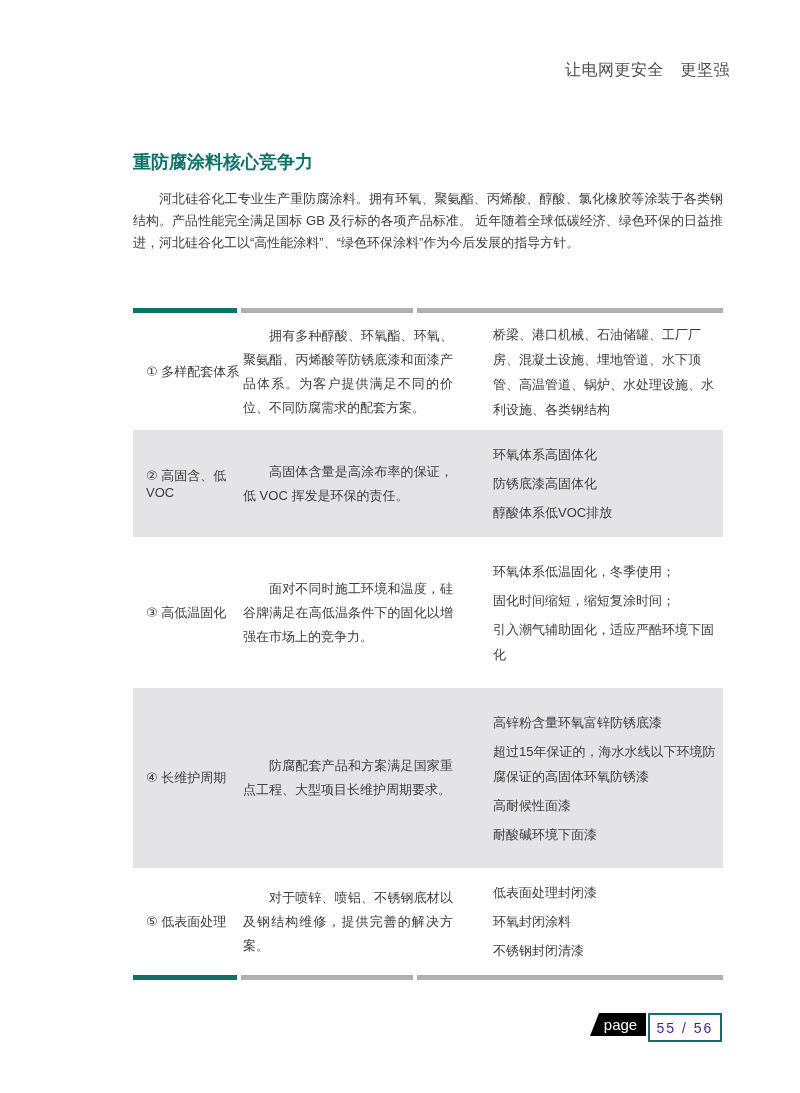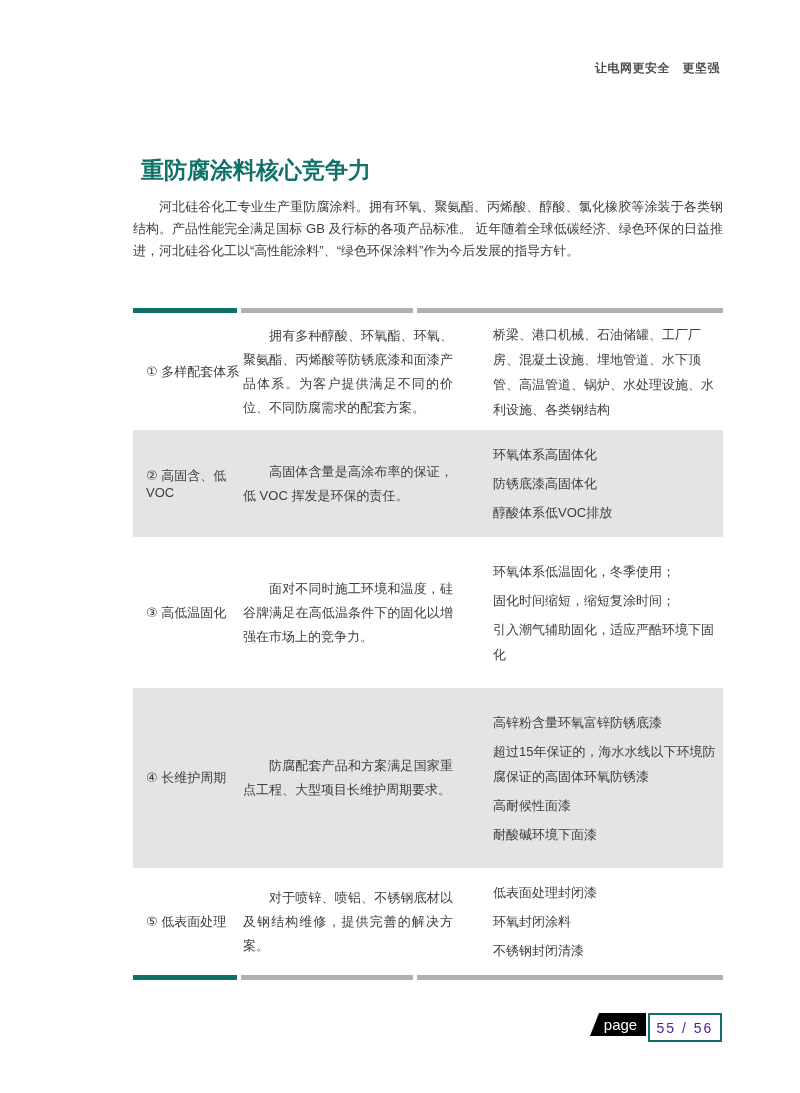--- a/index.html
+++ b/index.html
@@ -3,27 +3,27 @@
 <meta charset="utf-8">
 <style>
   html,body{margin:0;padding:0;}
   body{
     width:800px;height:1093px;position:relative;background:#ffffff;
     font-family:"Liberation Sans","DejaVu Sans",sans-serif;
     color:#3e3e40;overflow:hidden;
   }
   
   .slogan{
-    position:absolute;top:60px;right:80px;
-    font-size:12px;font-weight:bold;color:#4d4d4f;letter-spacing:.5px;
+    position:absolute;top:60px;right:70px;
+    font-size:16px;font-weight:normal;color:#4d4d4f;letter-spacing:.5px;
   }
   
   .content{position:absolute;left:133px;top:151px;width:590px;}
   .content h1{
-    margin:8px;font-size:23px;line-height:22px;font-weight:bold;color:#0f7168;
+    margin:0;font-size:18px;line-height:22px;font-weight:bold;color:#0f7168;
   }
   .content .intro{
     margin:15px 0 0 0;font-size:13px;line-height:22px;color:#3e3e40;
     text-align:justify;text-indent:2em;
   }
   
   .ctable{position:absolute;left:133px;top:308px;width:590px;}
   .bar{display:flex;gap:4px;height:5px;}
   .bar .seg-accent{width:104px;background:#0f7168;}
   .bar .seg-gray1{width:172px;background:#b1b1b3;}

